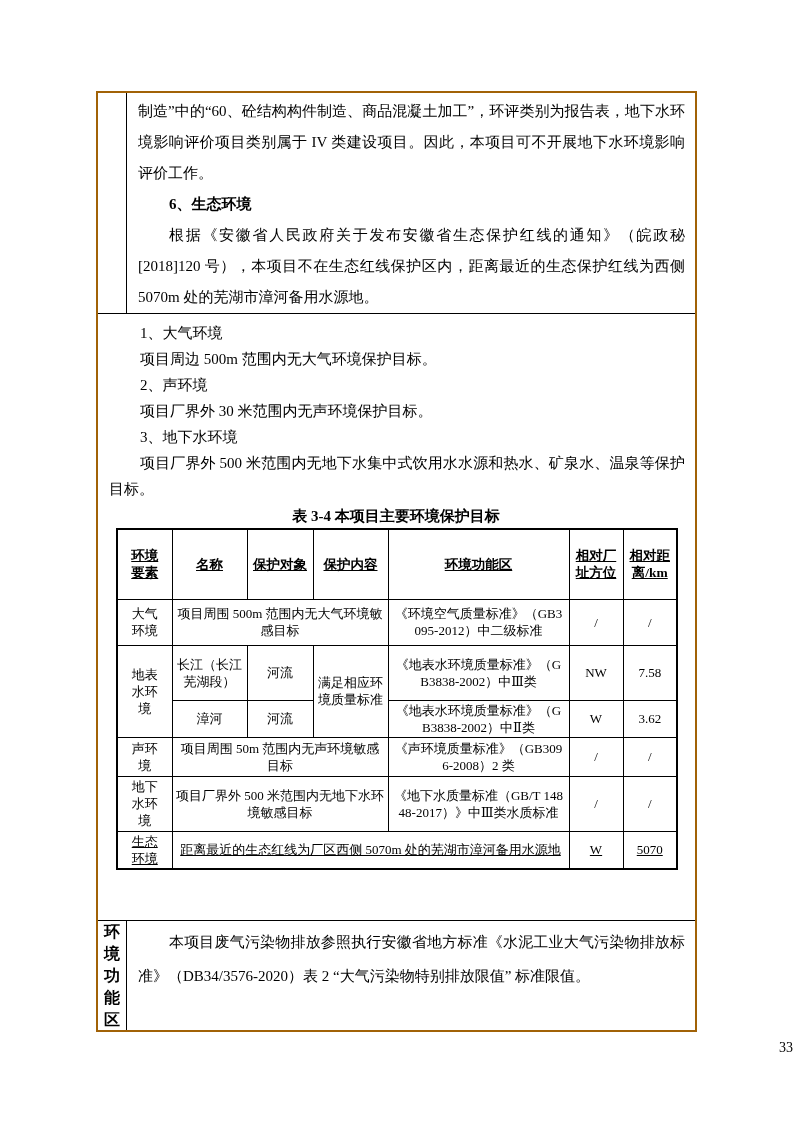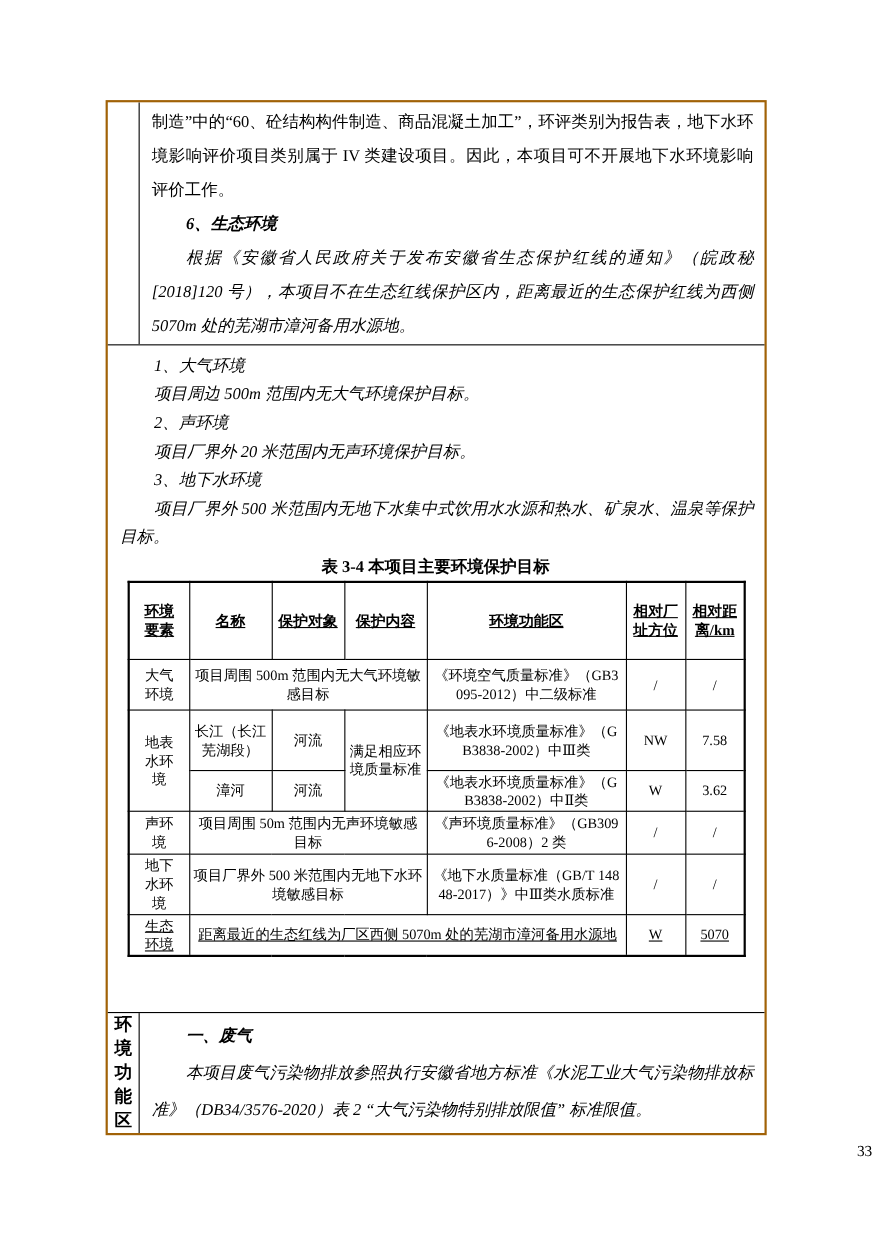--- a/index.html
+++ b/index.html
@@ -35,21 +35,21 @@
     line-height: 22px; text-align: center;
     word-break: break-all;
   }
   .content-cell { flex: 1; overflow: hidden; }
   .c1pad { padding: 3px 10px 0 11px; }
   .c2pad { padding: 6px 10px 0 11px; }
   .c3pad { padding: 4px 10px 0 11px; }
   .para { font-size: 15px; line-height: 31px; text-align: justify; }
   .para2 { font-size: 15px; line-height: 26px; text-align: justify; }
   .para3 { font-size: 15px; line-height: 34px; text-align: justify; }
-  .indent { text-indent: 31px; font-style: italic; }
+  .indent { text-indent: 31px; }
   .bold { font-weight: bold; }
   .tbl-title {
     width: 560px; margin: 4px 0 0 7px;
     font-size: 15px; font-weight: bold;
     text-align: center; line-height: 21px;
   }
   table.target-table {
     border-collapse: collapse; table-layout: fixed;
     width: 560px; margin: 1px 0 0 7px;
     border: 2px solid #000;
@@ -88,21 +88,21 @@
       <p class="para bold indent">6、生态环境</p>
       <p class="para indent">根据《安徽省人民政府关于发布安徽省生态保护红线的通知》（皖政秘[2018]120 号），本项目不在生态红线保护区内，距离最近的生态保护红线为西侧 5070m 处的芜湖市漳河备用水源地。</p>
     </div>
   </div>
 
   <div class="sect sect2 sect-border">
     <div class="content-cell c2pad">
       <p class="para2 indent">1、大气环境</p>
       <p class="para2 indent">项目周边 500m 范围内无大气环境保护目标。</p>
       <p class="para2 indent">2、声环境</p>
-      <p class="para2 indent">项目厂界外 20 米范围内无声环境保护目标。</p>
+      <p class="para2 indent">项目厂界外 30 米范围内无声环境保护目标。</p>
       <p class="para2 indent">3、地下水环境</p>
       <p class="para2 indent">项目厂界外 500 米范围内无地下水集中式饮用水水源和热水、矿泉水、温泉等保护目标。</p>
 
       <div class="tbl-title">表 3-4 本项目主要环境保护目标</div>
 
       <table class="target-table">
         <colgroup>
           <col style="width:55px">
             <col style="width:75px">
             <col style="width:66px">
@@ -167,20 +167,19 @@
         </tbody>
       </table>
     </div>
   </div>
 
   <div class="sect sect3">
     <div class="side-cell">
       <div class="vlabel">环境功能区</div>
     </div>
     <div class="content-cell c3pad">
-      <p class="para3 bold indent">一、废气</p>
       <p class="para3 indent">本项目废气污染物排放参照执行安徽省地方标准《水泥工业大气污染物排放标准》（DB34/3576-2020）表 2 “大气污染物特别排放限值” 标准限值。</p>
     </div>
   </div>
 
 </div>
 
 <div class="page-number">33</div>
 
 </body></html>

